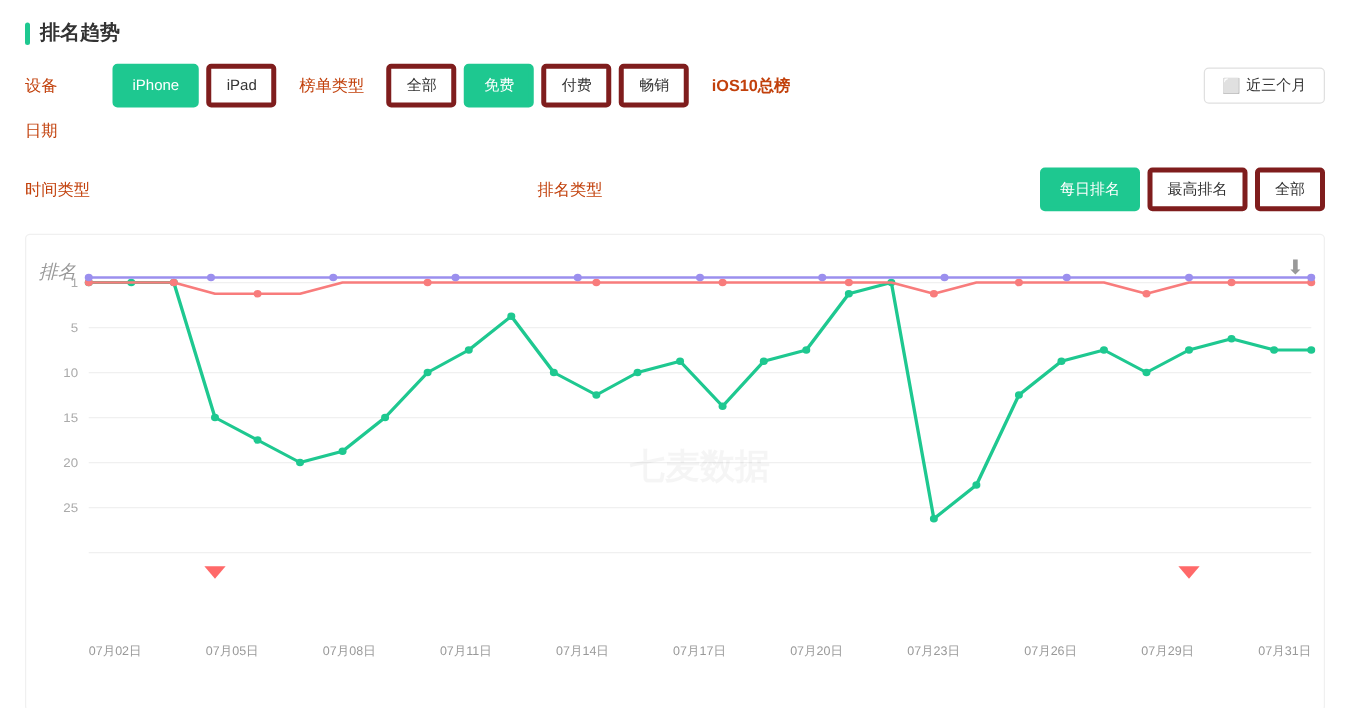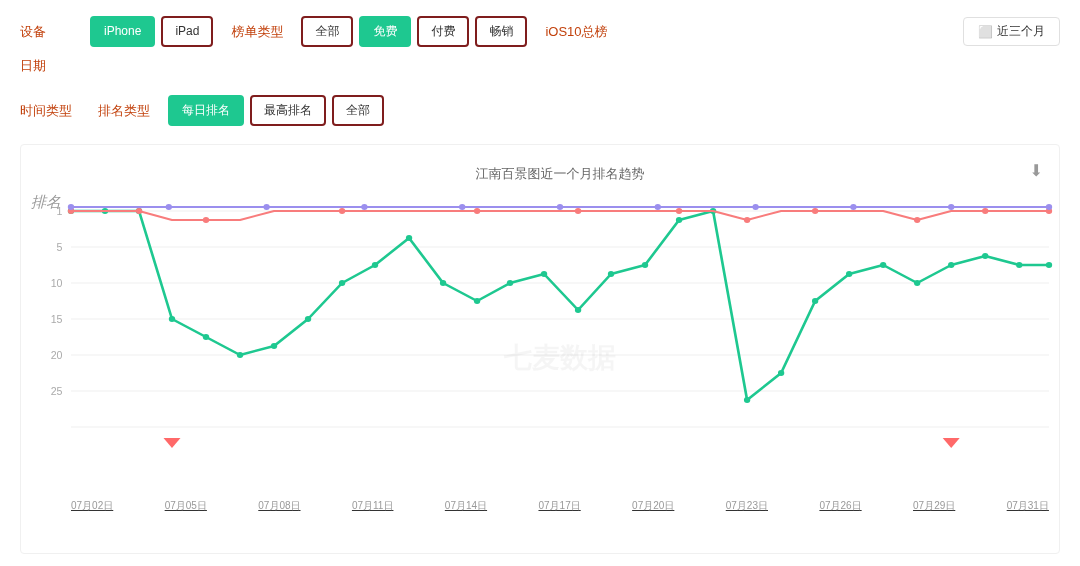--- a/index.html
+++ b/index.html
@@ -3,75 +3,77 @@
   <meta charset="utf-8">
   <style>
     * { box-sizing: border-box; margin: 0; padding: 0; }
     body { font-family: -apple-system, BlinkMacSystemFont, 'PingFang SC', 'Microsoft YaHei', sans-serif; background: #fff; color: #333; font-size: 13px; }
     .container { padding: 16px 20px; max-width: 1080px; }
     .section-title { font-size: 16px; font-weight: bold; margin-bottom: 14px; display: flex; align-items: center; }
     .section-title::before { content: ''; display: inline-block; width: 4px; height: 18px; background: #1ec890; margin-right: 8px; border-radius: 2px; }
     .filter-row { display: flex; align-items: center; margin-bottom: 10px; gap: 0; }
     .filter-label { color: #c2410c; min-width: 60px; font-size: 13px; }
     .btn-group { display: flex; gap: 6px; flex-wrap: wrap; }
-    .btn { padding: 4px 12px; border-radius: 4px; border: 2px solid #7f1d1d; background: #fff; color: #333; cursor: pointer; font-size: 12px; line-height: 1.6; }
+    .btn { padding: 4px 12px; border-radius: 4px; border: 4px solid #7f1d1d; background: #fff; color: #333; cursor: pointer; font-size: 12px; line-height: 1.6; }
     .btn.active { background: #1ec890; color: #fff; border-color: #1ec890; }
     .btn.show-active { background: #1ec890; color: #fff; border-color: #1ec890; }
     .export-btn { margin-left: auto; padding: 5px 14px; border: 1px solid #e0e0e0; border-radius: 4px; background: #fff; color: #333; cursor: pointer; font-size: 12px; display: flex; align-items: center; gap: 4px; }
     .chart-area { margin-top: 18px; position: relative; border: 1px solid #f0f0f0; border-radius: 4px; padding: 20px 10px 40px 50px; background: #fff; }
     .chart-title { text-align: center; font-size: 13px; color: #666; margin-bottom: 10px; }
     .download-icon { position: absolute; top: 16px; right: 16px; color: #999; cursor: pointer; font-size: 16px; }
     .chart-wrapper { position: relative; width: 100%; height: 300px; }
     .y-axis-label { position: absolute; left: -40px; top: 0; font-size: 15px; color: #999; font-style: italic; }
-    .x-labels { display: flex; justify-content: space-between; margin-top: 6px; padding: 0 0; text-decoration: underline; }
+    .x-labels { display: flex; justify-content: space-between; margin-top: 6px; padding: 0 0; }
     .x-label { font-size: 10px; color: #999; text-align: center; }
     svg.chart-svg { width: 100%; height: 100%; overflow: visible; }
     .watermark { position: absolute; left: 50%; top: 55%; transform: translate(-50%, -50%); font-size: 28px; color: rgba(0,0,0,0.04); font-weight: bold; pointer-events: none; white-space: nowrap; }
   </style>
 </head>
 <body>
 
 <div class="container">
+  <div class="section-title">
+    <span>排名趋势</span>
+  </div>
 
   <div class="filter-row" style="gap:10px;">
     <span class="filter-label">设备</span>
     <div class="btn-group">
       <button class="btn active">iPhone</button>
       <button class="btn">iPad</button>
     </div>
     <span class="filter-label" style="margin-left:8px;">榜单类型</span>
     <div class="btn-group">
       <button class="btn">全部</button>
       <button class="btn active">免费</button>
       <button class="btn">付费</button>
       <button class="btn">畅销</button>
     </div>
-    <span class="filter-label bold" style="margin-left:8px; font-weight:normal; min-width:80px;">iOS10总榜</span>
+    <span class="filter-label bold" style="margin-left:8px; font-weight:bold; min-width:80px;">iOS10总榜</span>
     <button class="export-btn" style="margin-left:auto;">
       <span>⬜</span>
       <span>近三个月</span>
     </button>
   </div>
 
   <div class="filter-row" style="gap:28px; margin-top:2px;">
     <span class="filter-label">日期</span>
   </div>
 
-  <div class="filter-row" style="gap:10px; margin-top:20px;">
+  <div class="filter-row" style="gap:10px; margin-top:20px;justify-content:space-between;">
     <span class="filter-label">时间类型</span>
     <span class="filter-label" style="margin-left:8px;">排名类型</span>
     <div class="btn-group">
       <button class="btn active">每日排名</button>
       <button class="btn">最高排名</button>
       <button class="btn">全部</button>
     </div>
   </div>
 
   <div class="chart-area">
-    <div class="chart-title">江南百景图近一个月排名趋势</div>
     <div class="download-icon">⬇</div>
     <div class="chart-wrapper">
       <span class="y-axis-label">排名</span>
       <div class="watermark">七麦数据</div>
       <svg class="chart-svg" viewBox="0 0 920 300" preserveAspectRatio="none">
 
         <line x1="0" y1="18" x2="920" y2="18" stroke="#f0f0f0" stroke-width="1"></line>
         <line x1="0" y1="54" x2="920" y2="54" stroke="#f0f0f0" stroke-width="1"></line>
         <line x1="0" y1="90" x2="920" y2="90" stroke="#f0f0f0" stroke-width="1"></line>
         <line x1="0" y1="126" x2="920" y2="126" stroke="#f0f0f0" stroke-width="1"></line>

